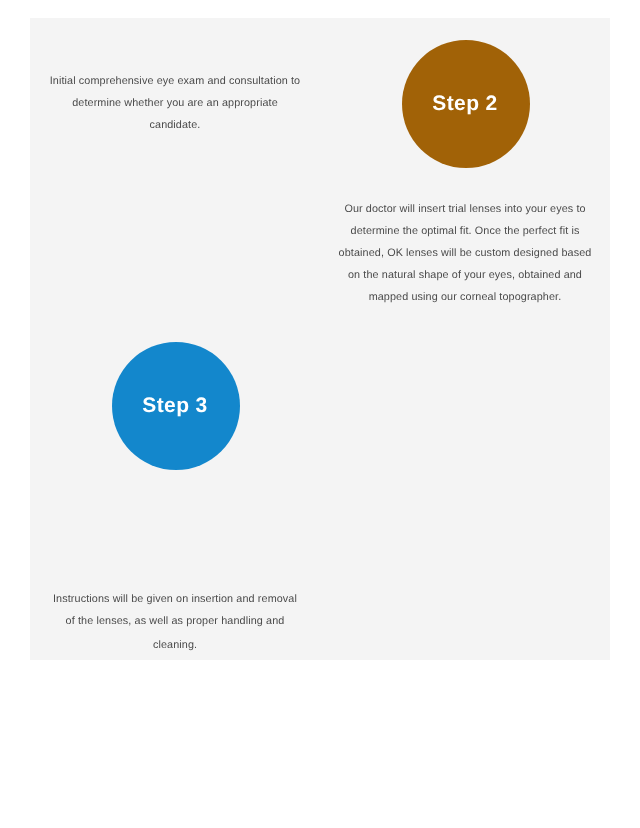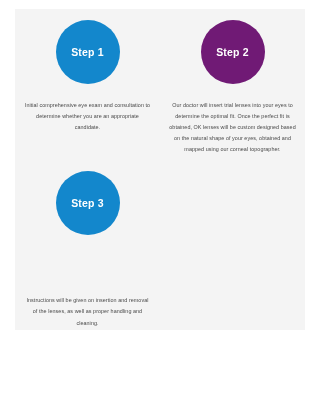--- a/index.html
+++ b/index.html
@@ -92,28 +92,25 @@
 </style>
 </head>
 <body>
 
 <div id="page" style="background: rgb(255, 255, 255);">
 
   <div class="panel" style="background: rgb(244, 244, 244);">
     <div class="steps-grid">
 
       <div class="step-cell row1">
-        <div class="step-circle" style="background: rgb(19, 135, 204);">
-          <span class="step-circle-label" style="color: rgb(255, 255, 255);">Step 1</span>
-        </div>
         <div class="step-body" style="color: rgb(74, 74, 74);">Initial comprehensive eye exam and consultation to determine whether you are an appropriate candidate.</div>
       </div>
 
       <div class="step-cell row1">
-        <div class="step-circle" style="background: #701a75; text-align: center;">
+        <div class="step-circle" style="background: #a16207; text-align: center;">
           <span class="step-circle-label" style="color: rgb(255, 255, 255);">Step 2</span>
         </div>
         <div class="step-body" style="color: rgb(74, 74, 74);">Our doctor will insert trial lenses into your eyes to determine the optimal fit. Once the perfect fit is obtained, OK lenses will be custom designed based on the natural shape of your eyes, obtained and mapped using our corneal topographer.</div>
       </div>
 
       <div class="step-cell row2">
         <div class="step-circle" style="background: rgb(19, 135, 204);">
           <span class="step-circle-label" style="color: rgb(255, 255, 255);">Step 3</span>
         </div>
         <div class="step-body" style="color: rgb(74, 74, 74);">Instructions will be given on insertion and removal of the lenses, as well as proper handling and cleaning.</div>

